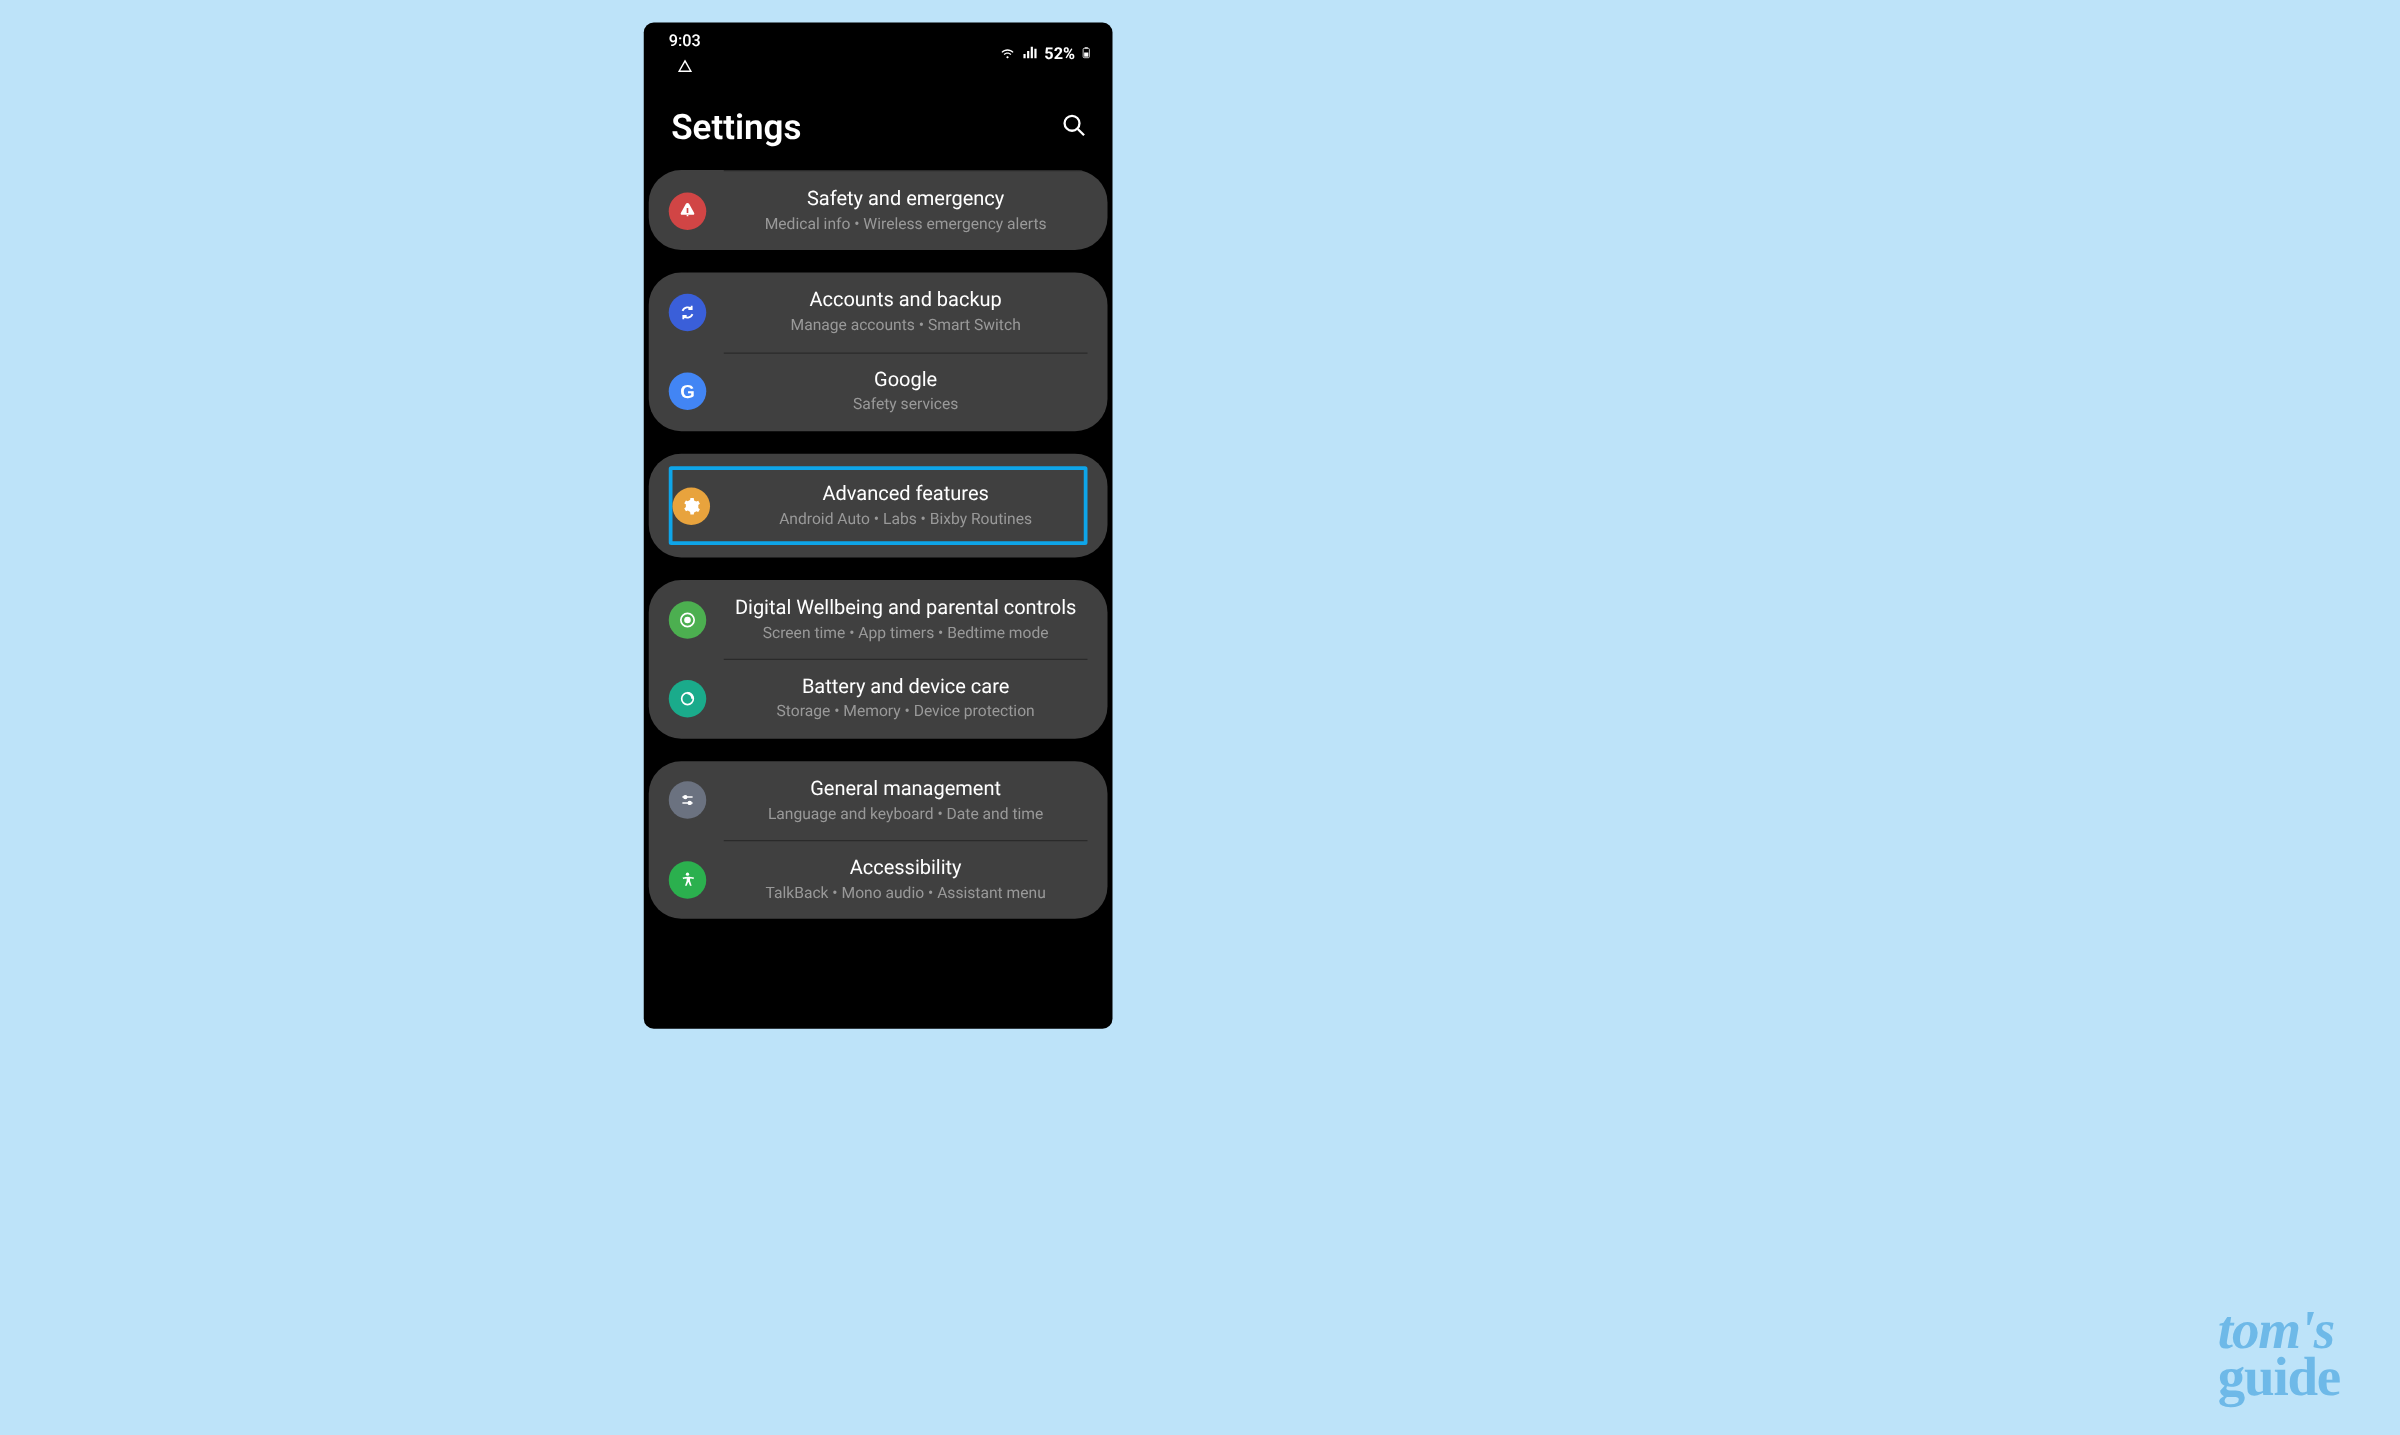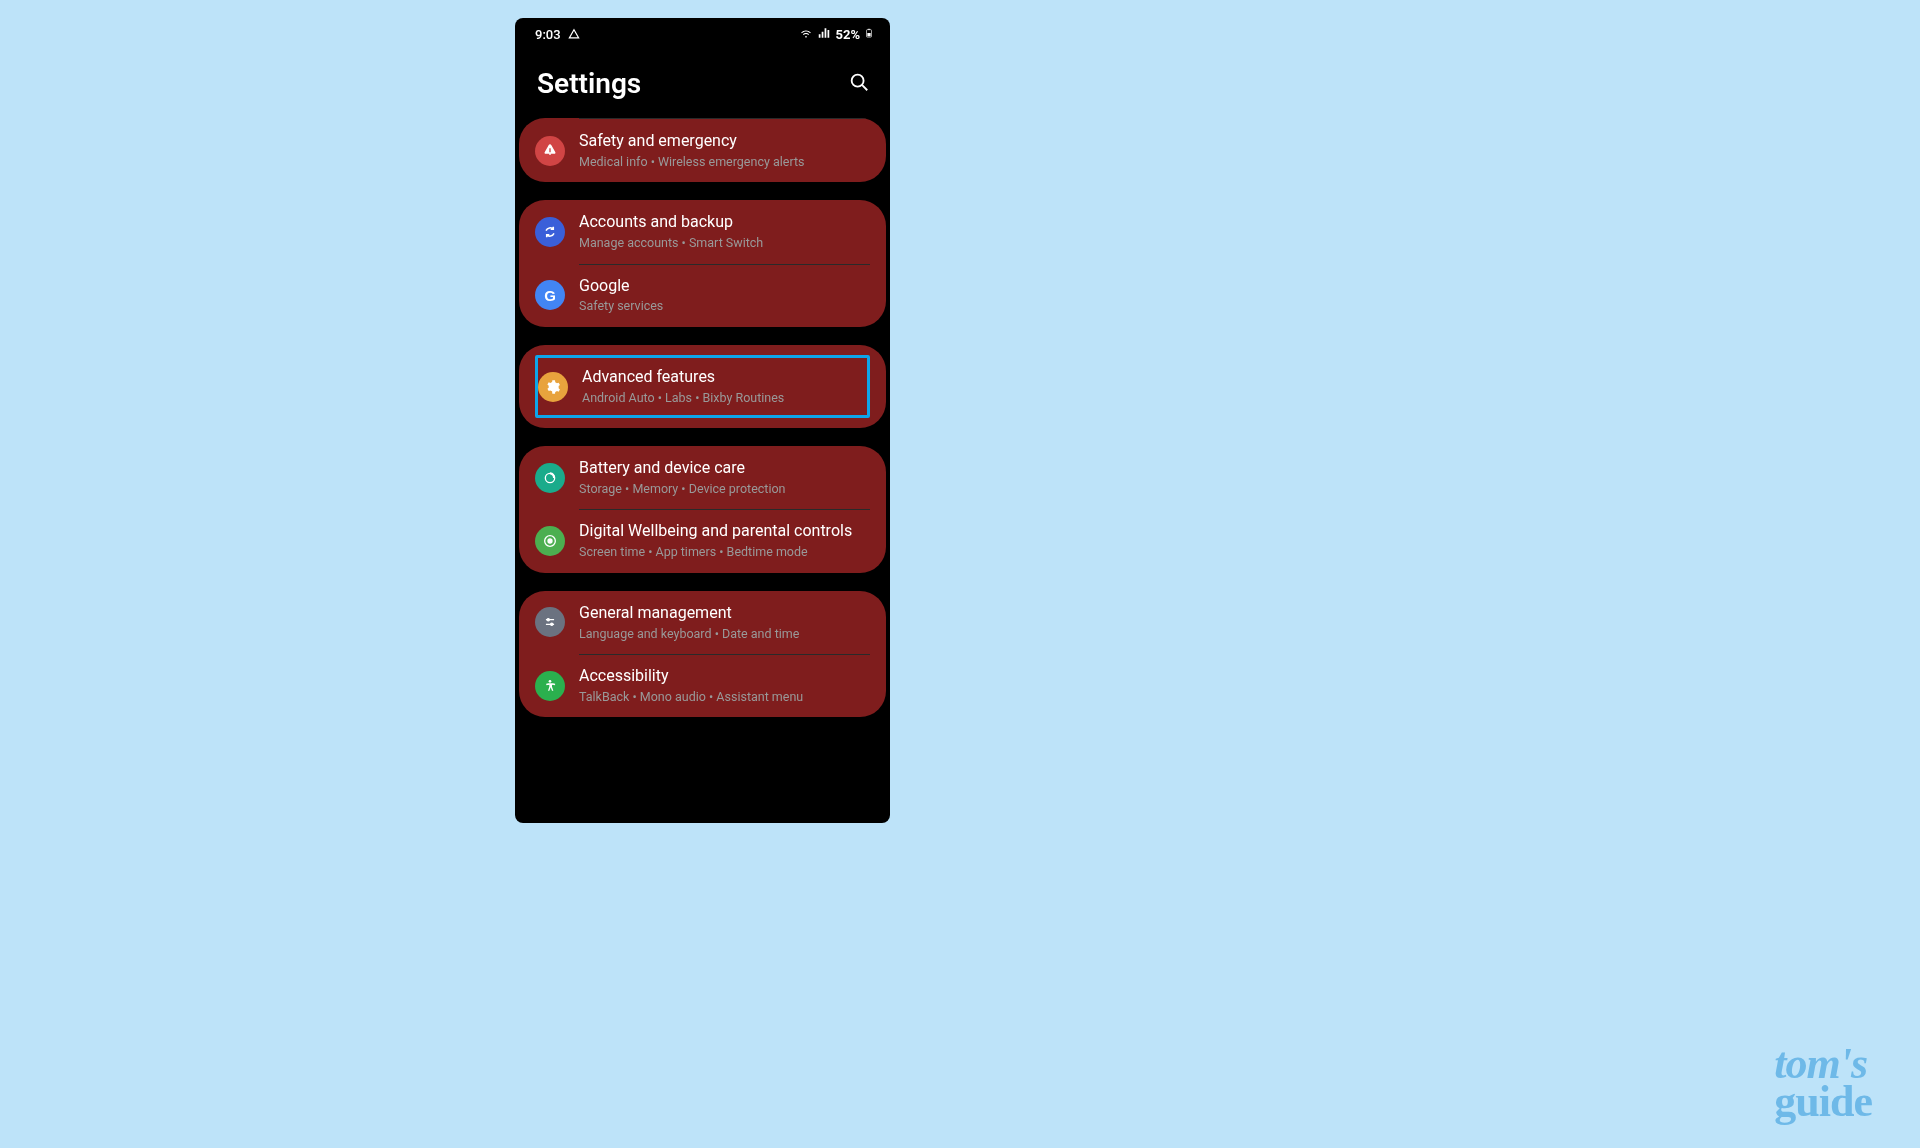--- a/index.html
+++ b/index.html
@@ -23,42 +23,43 @@
     color: #fff;
   }
   .status-bar {
     display: flex;
     justify-content: space-between;
     align-items: center;
     padding: 8px 16px 4px 20px;
     font-size: 13px;
     font-weight: 500;
   }
-  .status-left { display: flex; align-items: center; gap: 6px; }
+  .status-left { display: flex; align-items: center; gap: 6px; flex-direction: column; }
   .status-right { display: flex; align-items: center; gap: 4px; font-weight: bold; }
   .drive-icon {
     width: 14px; height: 14px;
     display: inline-flex; align-items: center; justify-content: center;
   }
   .header {
     display: flex;
     justify-content: space-between;
     align-items: center;
     padding: 20px 20px 18px 22px;
   }
   .header-title {
     font-size: 28px;
     font-weight: 600;
   }
   .search-icon { width: 22px; height: 22px; }
   .settings-group {
-    background: #7f1d1d;
+    background: #404040;
     margin: 0 4px 18px 4px;
     border-radius: 26px;
     overflow: hidden;
+    text-align: center;
   }
   .settings-item {
     display: flex;
     align-items: center;
     padding: 12px 16px;
     gap: 14px;
     position: relative;
   }
   .settings-item + .settings-item::before {
     content: '';
@@ -224,41 +225,41 @@
         <div class="item-text">
           <div class="item-title">Advanced features</div>
           <div class="item-subtitle">Android Auto  •  Labs  •  Bixby Routines</div>
         </div>
       </div>
     </div>
   </div>
 
   <div class="settings-group">
     <div class="settings-item">
+      <div class="item-icon icon-bg-green1">
+        <svg viewBox="0 0 24 24" width="16" height="16" fill="none" stroke="#fff" stroke-width="2">
+            <circle cx="12" cy="12" r="8"></circle>
+            <circle cx="12" cy="12" r="3" fill="#fff"></circle>
+          </svg>
+      </div>
+      <div class="item-text">
+        <div class="item-title">Digital Wellbeing and parental controls</div>
+        <div class="item-subtitle">Screen time  •  App timers  •  Bedtime mode</div>
+      </div>
+    </div>
+    <div class="settings-item">
       <div class="item-icon icon-bg-teal">
         <svg viewBox="0 0 24 24" width="16" height="16" fill="none" stroke="#fff" stroke-width="2">
             <circle cx="12" cy="12" r="7"></circle>
             <path d="M12 5 A7 7 0 0 1 18 12" stroke-width="3"></path>
           </svg>
       </div>
       <div class="item-text">
         <div class="item-title">Battery and device care</div>
         <div class="item-subtitle">Storage  •  Memory  •  Device protection</div>
-      </div>
-    </div>
-    <div class="settings-item">
-      <div class="item-icon icon-bg-green1">
-        <svg viewBox="0 0 24 24" width="16" height="16" fill="none" stroke="#fff" stroke-width="2">
-            <circle cx="12" cy="12" r="8"></circle>
-            <circle cx="12" cy="12" r="3" fill="#fff"></circle>
-          </svg>
-      </div>
-      <div class="item-text">
-        <div class="item-title">Digital Wellbeing and parental controls</div>
-        <div class="item-subtitle">Screen time  •  App timers  •  Bedtime mode</div>
       </div>
     </div>
   </div>
 
   <div class="settings-group" style="margin-bottom:16px;">
     <div class="settings-item">
       <div class="item-icon icon-bg-grey">
         <svg viewBox="0 0 24 24" width="14" height="14" fill="none" stroke="#fff" stroke-width="2">
             <line x1="5" y1="8" x2="19" y2="8"></line>
             <circle cx="9" cy="8" r="2" fill="#fff"></circle>

